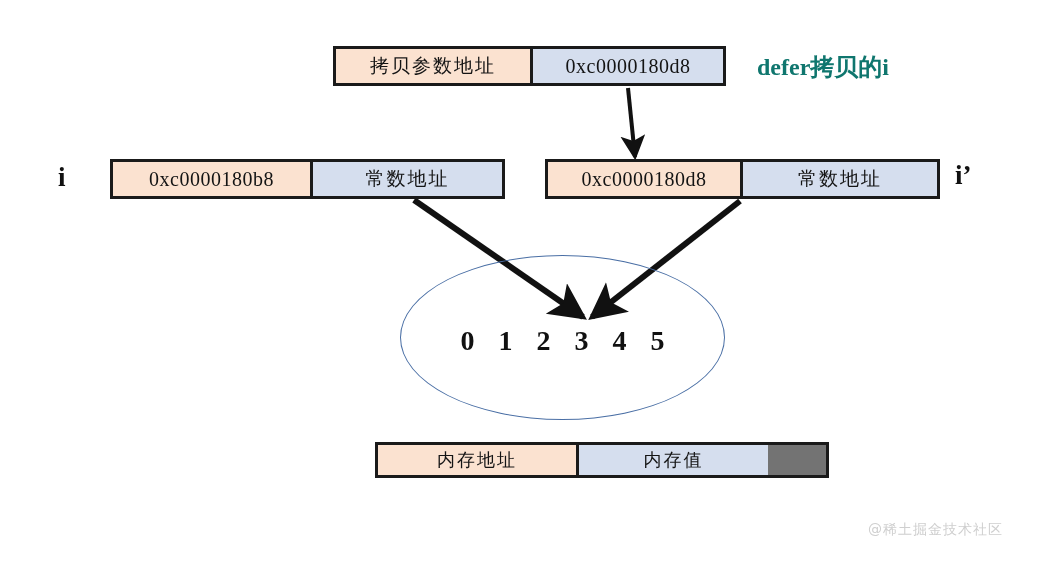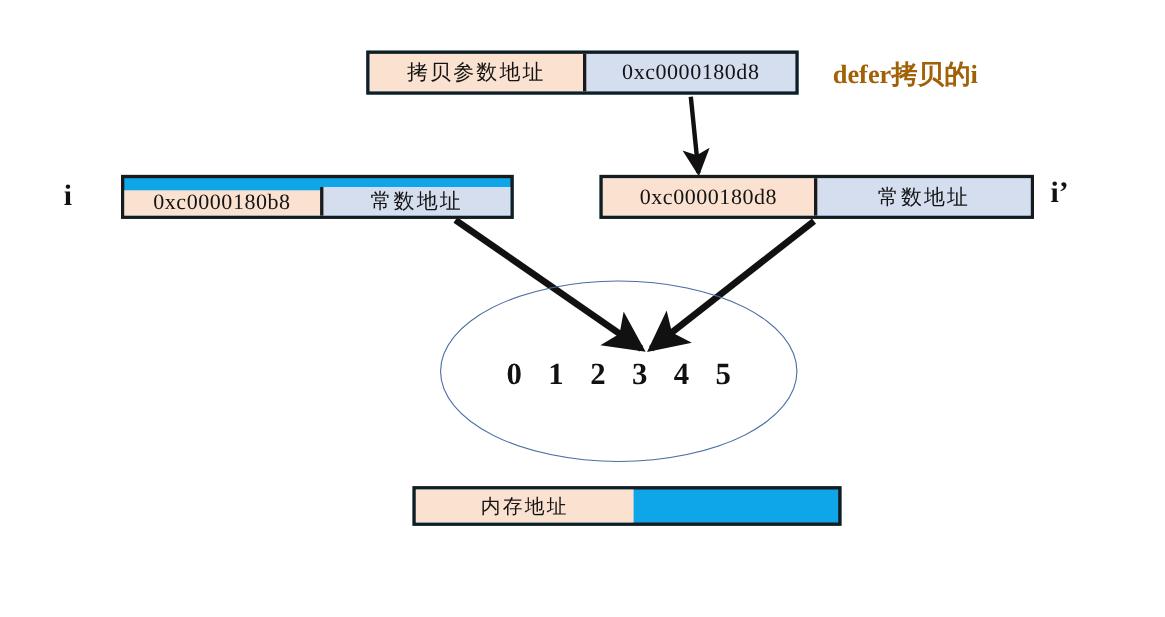--- a/index.html
+++ b/index.html
@@ -15,21 +15,21 @@
     width: 1059px;
     height: 561px;
     background: #ffffff;
     overflow: hidden;
   }
   .mem-box {
     position: absolute;
     display: flex;
     border: 3px solid #1a1a1a;
     box-sizing: border-box;
-    background: #0ea5e9;
+    background: #737373;
   }
   .cell {
     display: flex;
     align-items: center;
     justify-content: center;
     box-sizing: border-box;
     font-family: Liberation Serif, serif;
     color: #141414;
     letter-spacing: 0.5px;
     white-space: nowrap;
@@ -59,63 +59,62 @@
     width: 393px;
     height: 40px;
   }
   #box-copy-param .cell-addr { width: 197px; }
   #box-copy-param .cell-val  { width: 196px; }
 
   
   #box-i {
     left: 110px;
     top: 159px;
-    width: 357px;
+    width: 395px;
     height: 40px;
-    align-items: flex-end;
   }
   #box-i .cell-addr { width: 200px; }
   #box-i .cell-val  { width: 195px; }
 
   
   #box-i-prime {
     left: 545px;
     top: 159px;
     width: 395px;
     height: 40px;
   }
   #box-i-prime .cell-addr { width: 195px; }
   #box-i-prime .cell-val  { width: 200px; }
 
   
   #box-legend {
     left: 375px;
     top: 442px;
-    width: 390px;
+    width: 454px;
     height: 36px;
   }
   #box-legend .cell-addr { width: 198px; }
   #box-legend .cell-val  { width: 192px; }
   #box-legend .cell-cn { font-size: 18px; }
 
   .var-label {
     position: absolute;
     font-family: "Liberation Serif", serif;
     font-weight: bold;
     font-size: 27px;
     color: #111111;
   }
   #label-i      { left: 58px;  top: 162px; }
   #label-i-prime{ left: 955px; top: 160px; }
 
   .plain-label {
     position: absolute;
     font-family: "Liberation Serif", serif;
     font-weight: bold;
-    color: #a16207;
+    color: #0f766e;
     white-space: nowrap;
   }
   #label-defer {
     left: 757px;
     top: 51px;
     font-size: 24px;
   }
   #label-pool {
     left: 748px;
     top: 331px;
@@ -207,16 +206,18 @@
     <span>0</span>
     <span>1</span>
     <span>2</span>
     <span>3</span>
     <span>4</span>
     <span>5</span>
   </div>
 
   <div class="mem-box" id="box-legend">
     <div class="cell cell-addr cell-cn">内存地址</div>
-  </div>
-
+    <div class="cell cell-val cell-cn">内存值</div>
+  </div>
+
+  <div id="watermark">@稀土掘金技术社区</div>
 
 </div>
 
 </body></html>

